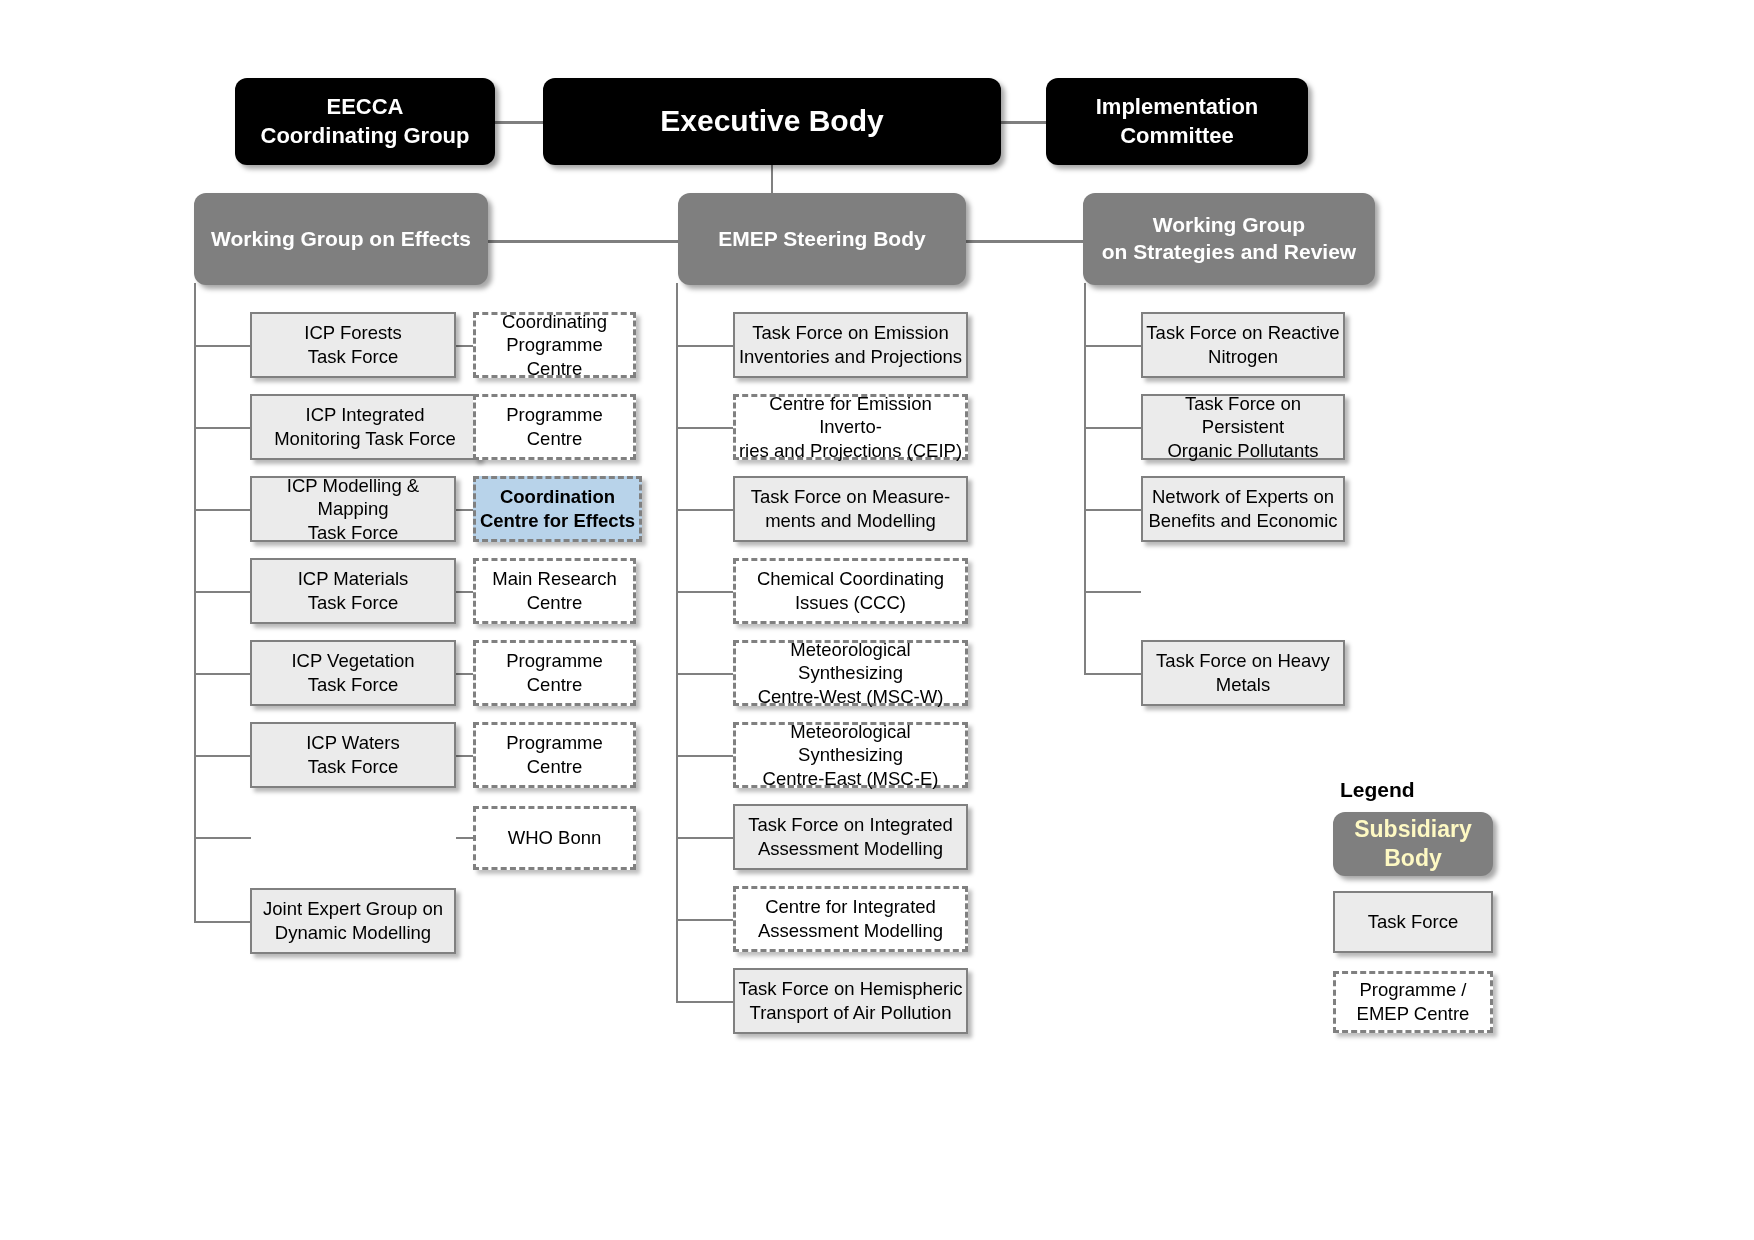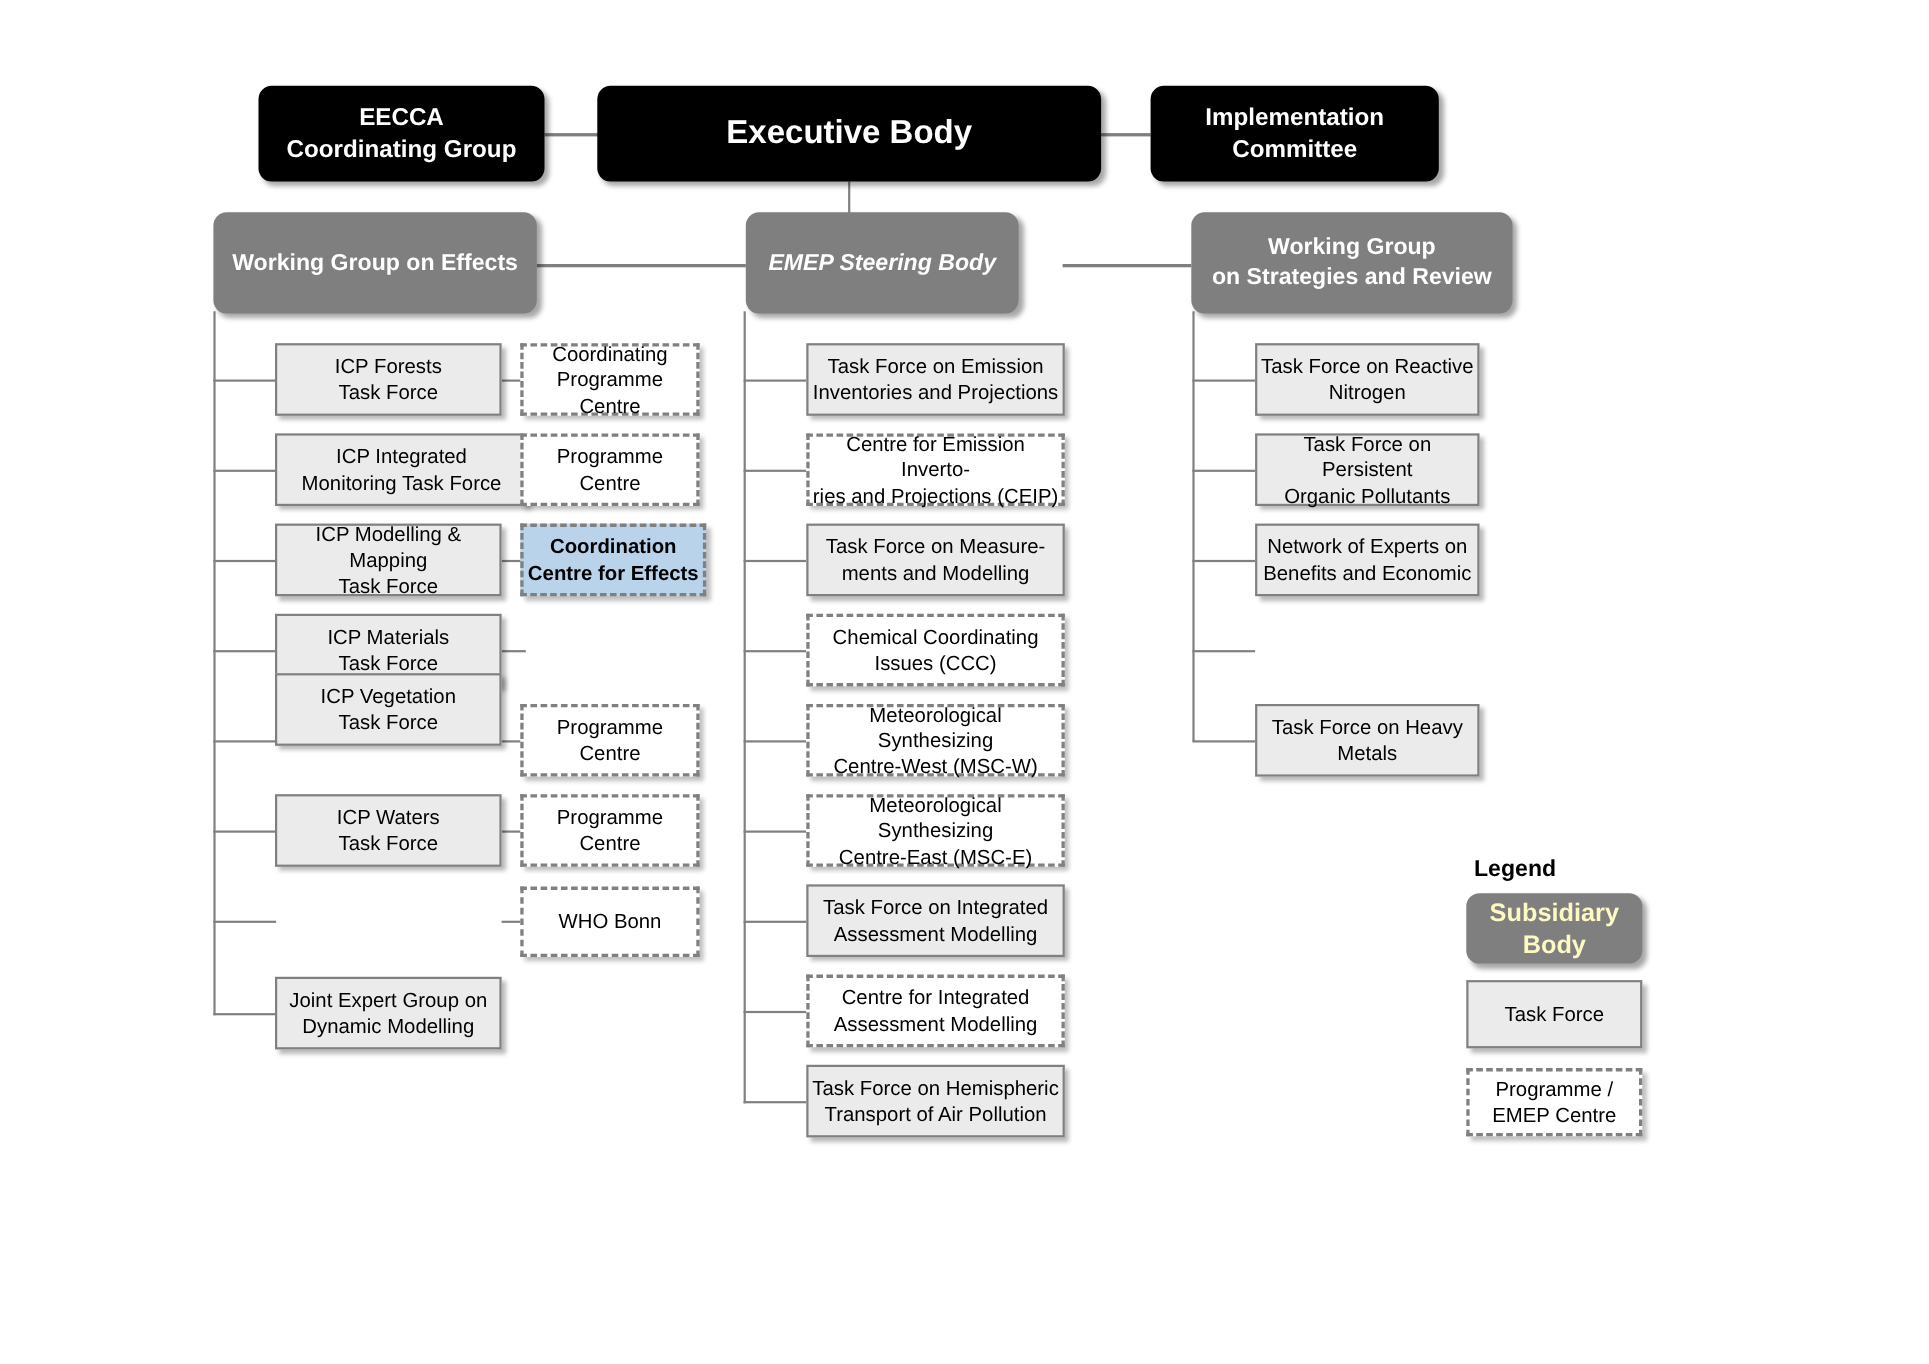--- a/index.html
+++ b/index.html
@@ -180,45 +180,47 @@
   <div class="node black small nowrap" style="left:235px; top:78px; width:260px; height:87px;">EECCA
 Coordinating Group</div>
 
   <div class="node black big nowrap" style="left:543px; top:78px; width:458px; height:87px;">Executive Body</div>
 
   <div class="node black small nowrap" style="left:1046px; top:78px; width:262px; height:87px;">Implementation
 Committee</div>
 
   <div class="node grey nowrap" style="left:194px; top:193px; width:294px; height:92px;">Working Group on Effects</div>
 
-  <div class="node grey nowrap" style="left:678px; top:193px; width:248px; height:92px;font-style:italic;">EMEP Steering Body</div>
+  <div class="node grey nowrap" style="left:678px; top:193px; width:288px; height:92px;">EMEP Steering Body</div>
 
   <div class="node grey nowrap" style="left:1083px; top:193px; width:292px; height:92px;">Working Group
 on Strategies and Review</div>
 
   <div class="node task nowrap" style="left:250px; top:312px; width:206px; height:66px;">ICP Forests
 Task Force</div>
   <div class="node task nowrap" style="left:250px; top:394px; width:230px; height:66px;">ICP Integrated
 Monitoring Task Force</div>
   <div class="node task nowrap" style="left:250px; top:476px; width:206px; height:66px;">ICP Modelling &amp; Mapping
 Task Force</div>
   <div class="node task nowrap" style="left:250px; top:558px; width:206px; height:66px;">ICP Materials
 Task Force</div>
-  <div class="node task nowrap" style="left:250px; top:612px; width:206px; height:66px;text-align:center;">ICP Vegetation
+  <div class="node task nowrap" style="left:250px; top:640px; width:206px; height:66px;text-align:center;">ICP Vegetation
 Task Force</div>
   <div class="node task nowrap" style="left:250px; top:722px; width:206px; height:66px;">ICP Waters
 Task Force</div>
   <div class="node task nowrap" style="left:250px; top:888px; width:206px; height:66px;">Joint Expert Group on
 Dynamic Modelling</div>
 
   <div class="node centre nowrap" style="left:473px; top:312px; width:163px; height:66px;">Coordinating
 Programme Centre</div>
   <div class="node centre nowrap" style="left:473px; top:394px; width:163px; height:66px;">Programme Centre</div>
   <div class="node centre highlight nowrap" style="left:473px; top:476px; width:169px; height:66px;">Coordination
 Centre for Effects</div>
+  <div class="node centre nowrap" style="left:473px; top:558px; width:163px; height:66px;">Main Research
+Centre</div>
   <div class="node centre nowrap" style="left:473px; top:640px; width:163px; height:66px;">Programme Centre</div>
   <div class="node centre nowrap" style="left:473px; top:722px; width:163px; height:66px;">Programme Centre</div>
   <div class="node centre nowrap" style="left:473px; top:806px; width:163px; height:64px;">WHO Bonn</div>
 
   <div class="node task nowrap" style="left:733px; top:312px; width:235px; height:66px;">Task Force on Emission
 Inventories and Projections</div>
   <div class="node centre nowrap" style="left:733px; top:394px; width:235px; height:66px;">Centre for Emission Inverto-
 ries and Projections (CEIP)</div>
   <div class="node task nowrap" style="left:733px; top:476px; width:235px; height:66px;">Task Force on Measure-
 ments and Modelling</div>

